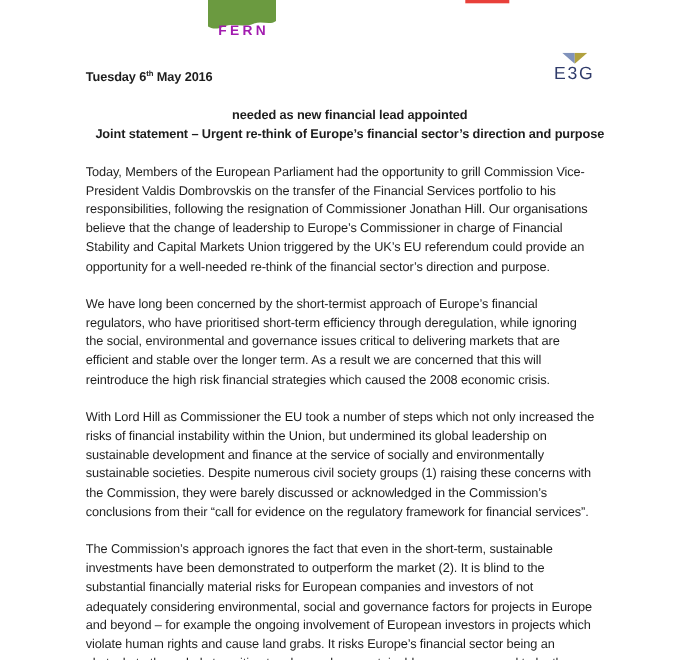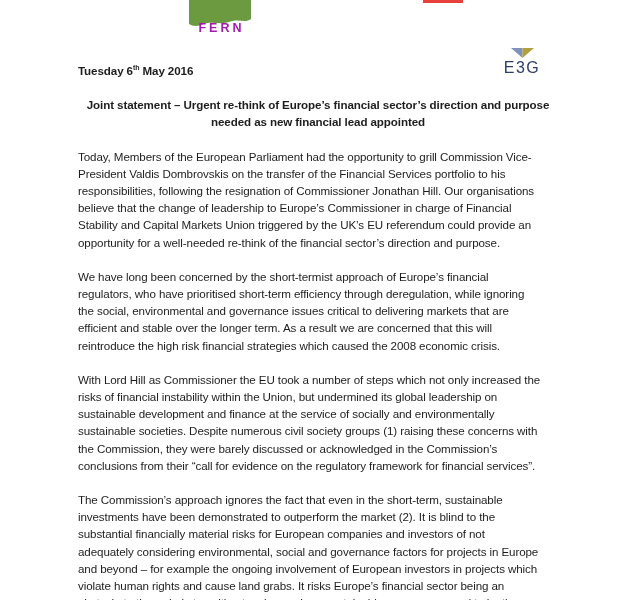--- a/index.html
+++ b/index.html
@@ -74,22 +74,22 @@
       <div class="e3g-label" style="color: rgb(47, 59, 106);">E3G</div>
     </div>
 
   </header>
 
   <main class="content">
 
     <p class="doc-date"><span>Tuesday 6</span><sup>th</sup><span> May 2016</span></p>
 
     <h1 class="doc-title">
+      <span class="title-line">needed as new financial lead appointed</span>
       <span class="title-line">Joint statement – Urgent re-think of Europe’s financial sector’s direction and purpose</span>
-      <span class="title-line">needed as new financial lead appointed</span>
     </h1>
 
     <p class="body-paragraph">Today, Members of the European Parliament had the opportunity to grill Commission Vice-President Valdis Dombrovskis on the transfer of the Financial Services portfolio to his responsibilities, following the resignation of Commissioner Jonathan Hill. Our organisations believe that the change of leadership to Europe’s Commissioner in charge of Financial Stability and Capital Markets Union triggered by the UK’s EU referendum could provide an opportunity for a well-needed re-think of the financial sector’s direction and purpose.</p>
 
     <p class="body-paragraph">We have long been concerned by the short-termist approach of Europe’s financial regulators, who have prioritised short-term efficiency through deregulation, while ignoring the social, environmental and governance issues critical to delivering markets that are efficient and stable over the longer term. As a result we are concerned that this will reintroduce the high risk financial strategies which caused the 2008 economic crisis.</p>
 
     <p class="body-paragraph">With Lord Hill as Commissioner the EU took a number of steps which not only increased the risks of financial instability within the Union, but undermined its global leadership on sustainable development and finance at the service of socially and environmentally sustainable societies. Despite numerous civil society groups (1) raising these concerns with the Commission, they were barely discussed or acknowledged in the Commission’s conclusions from their “call for evidence on the regulatory framework for financial services”.</p>
 
     <p class="body-paragraph">The Commission’s approach ignores the fact that even in the short-term, sustainable investments have been demonstrated to outperform the market (2). It is blind to the substantial financially material risks for European companies and investors of not adequately considering environmental, social and governance factors for projects in Europe and beyond – for example the ongoing involvement of European investors in projects which violate human rights and cause land grabs. It risks Europe’s financial sector being an obstacle to the orderly transition to a low carbon, sustainable economy agreed to by the Paris climate change agreement and called for by the European Systemic Risk Board.</p>
 

